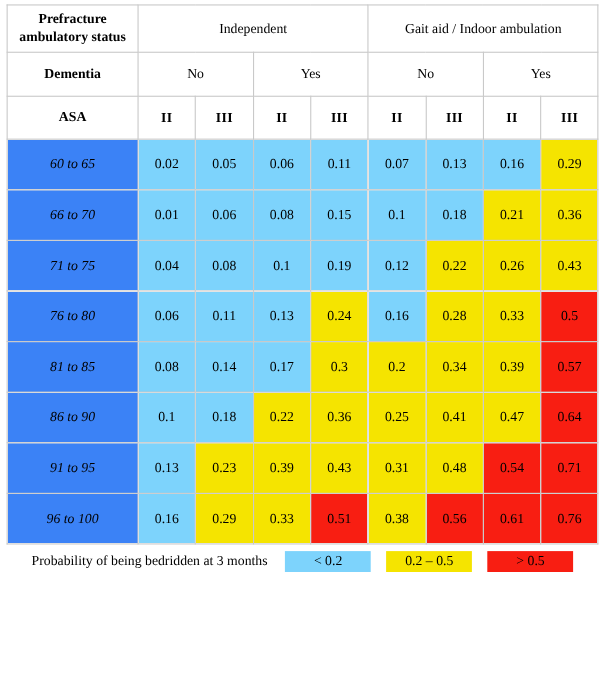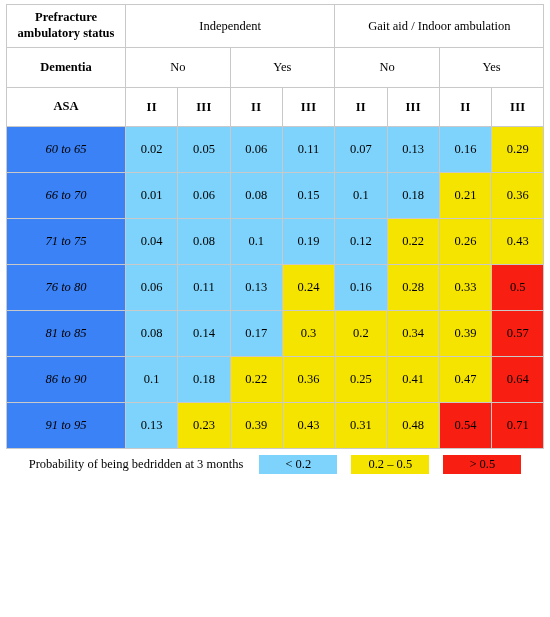--- a/index.html
+++ b/index.html
@@ -217,20 +217,31 @@
           <td class="age-cell">91 to 95</td>
           <td class="val sw-green">0.13</td>
           <td class="val sw-yellow">0.23</td>
           <td class="val sw-yellow">0.39</td>
           <td class="val sw-yellow">0.43</td>
           <td class="val sw-yellow">0.31</td>
           <td class="val sw-yellow">0.48</td>
           <td class="val sw-red">0.54</td>
           <td class="val sw-red">0.71</td>
         </tr>
+        <tr class="row-data">
+          <td class="age-cell">96 to 100</td>
+          <td class="val sw-green">0.16</td>
+          <td class="val sw-yellow">0.29</td>
+          <td class="val sw-yellow">0.33</td>
+          <td class="val sw-red">0.51</td>
+          <td class="val sw-yellow">0.38</td>
+          <td class="val sw-red">0.56</td>
+          <td class="val sw-red">0.61</td>
+          <td class="val sw-red">0.76</td>
+        </tr>
       </tbody>
   </table>
   <div id="legend">
     <span class="legend-caption">Probability of being bedridden at 3 months</span>
   <span class="legend-chip sw-green">&lt; 0.2</span>
       <span class="legend-chip sw-yellow">0.2 – 0.5</span>
       <span class="legend-chip sw-red">&gt; 0.5</span>
     </div>
 </div>
 

